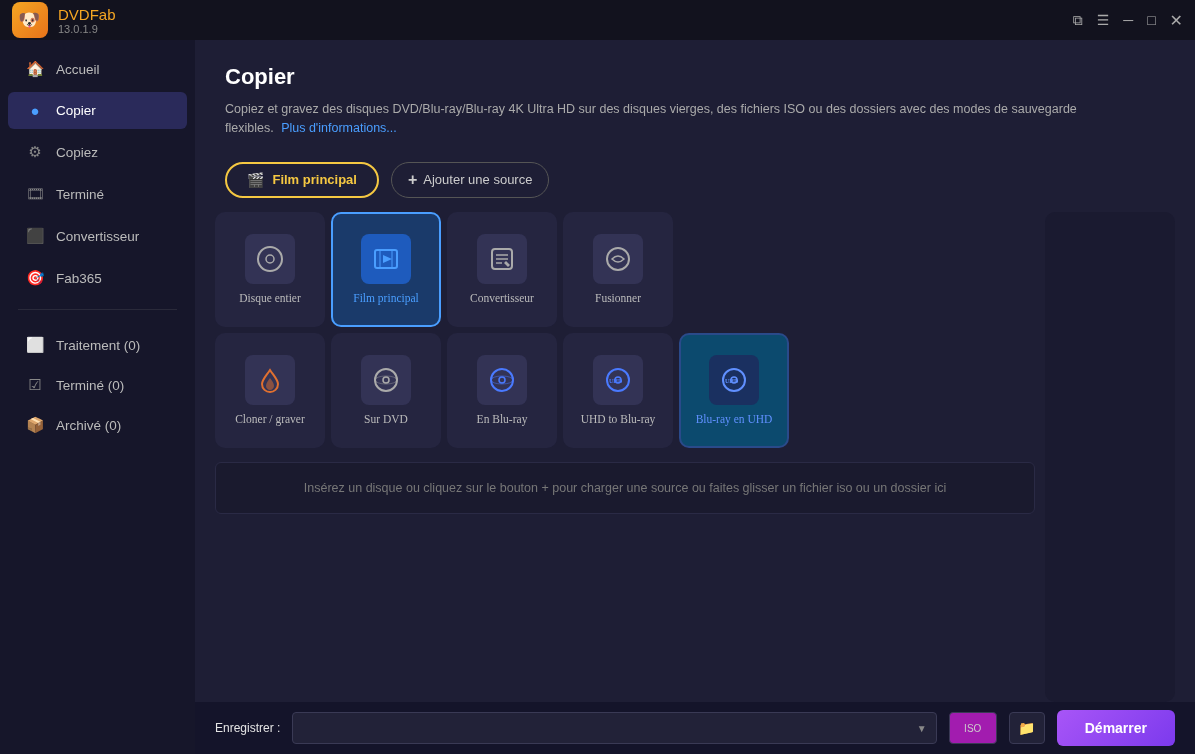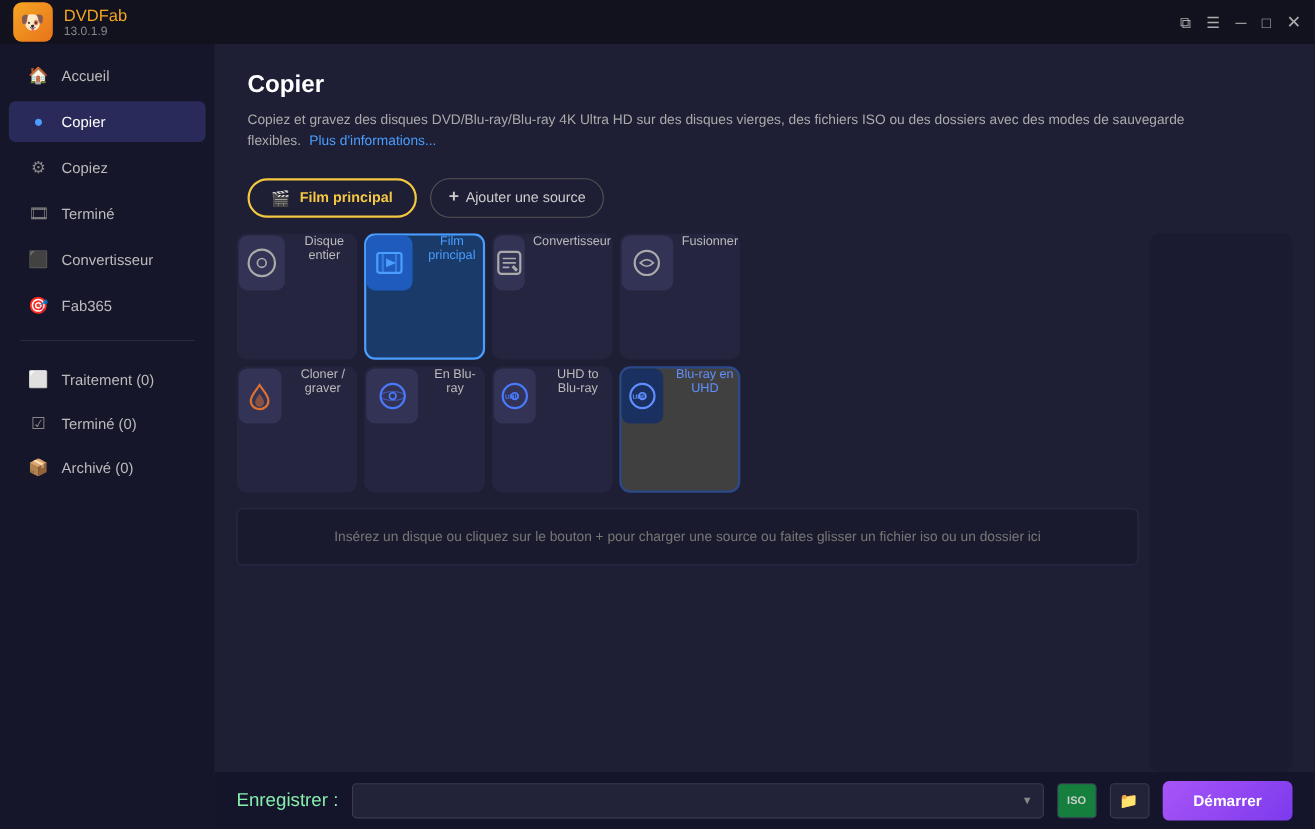--- a/index.html
+++ b/index.html
@@ -204,27 +204,28 @@
     .modes-row {
       display: flex;
       gap: 6px;
     }
     .mode-card {
       width: 110px;
       height: 115px;
       background: #252540;
       border-radius: 10px;
       display: flex;
-      flex-direction: row;
-      align-items: flex-start;
+      flex-direction: column;
+      align-items: center;
       justify-content: center;
       cursor: pointer;
       transition: background 0.15s;
       gap: 8px;
       border: 2px solid transparent;
+      font-family: Liberation Serif, serif;
     }
     .mode-card.selected {
       background: #1a3a6a;
       border-color: #4a9eff;
     }
     .mode-icon {
       width: 50px;
       height: 50px;
       border-radius: 8px;
       background: #333355;
@@ -270,22 +271,22 @@
     .bottom-bar {
       height: 52px;
       background: #14142a;
       display: flex;
       align-items: center;
       padding: 0 20px;
       gap: 12px;
       flex-shrink: 0;
     }
     .save-label {
-      font-size: 17px;
-      color: #86efac;
+      font-size: 12px;
+      color: #e5e5e5;
       white-space: nowrap;
     }
     .save-dropdown-wrap {
       flex: 1;
       position: relative;
     }
     .save-dropdown-wrap select {
       width: 100%;
       height: 32px;
       background: #222238;
@@ -301,31 +302,31 @@
     .save-dropdown-arrow {
       position: absolute;
       right: 10px;
       top: 50%;
       transform: translateY(-50%);
       color: #888;
       pointer-events: none;
       font-size: 10px;
     }
     .btn-iso {
-      width: 36px;
+      width: 48px;
       height: 32px;
-      background: #15803d;
+      background: #a21caf;
       border: 1px solid #3a3a55;
       border-radius: 4px;
       display: flex;
       align-items: center;
       justify-content: center;
       cursor: pointer;
       font-size: 10px;
-      font-weight: bold;
+      font-weight: normal;
       color: #ccc;
     }
     .btn-folder {
       width: 36px;
       height: 32px;
       background: #222238;
       border: 1px solid #3a3a55;
       border-radius: 4px;
       display: flex;
       align-items: center;
@@ -494,20 +495,30 @@
           <div class="mode-card">
             <div class="mode-icon">
               <svg width="28" height="28" viewBox="0 0 28 28" fill="none">
                 <path d="M14 4 C10 10 6 14 6 18 C6 23 10 26 14 26 C18 26 22 23 22 18 C22 14 18 10 14 4Z" stroke="#e07030" stroke-width="2" fill="none"></path>
                 <path d="M14 12 C12 15 10 17 10 20 C10 22 12 24 14 24 C16 24 18 22 18 20 C18 17 16 15 14 12Z" fill="#e07030" opacity="0.5"></path>
               </svg>
             </div>
             <span class="mode-label">Cloner / graver</span>
           </div>
 
+          <div class="mode-card">
+            <div class="mode-icon">
+              <svg width="28" height="28" viewBox="0 0 28 28" fill="none">
+                <circle cx="14" cy="14" r="11" stroke="#aaa" stroke-width="2" fill="none"></circle>
+                <circle cx="14" cy="14" r="3" stroke="#aaa" stroke-width="1.5" fill="none"></circle>
+                <ellipse cx="14" cy="14" rx="11" ry="4" stroke="#aaa" stroke-width="1" fill="none" opacity="0.4"></ellipse>
+              </svg>
+            </div>
+            <span class="mode-label">Sur DVD</span>
+          </div>
 
           <div class="mode-card">
             <div class="mode-icon">
               <svg width="28" height="28" viewBox="0 0 28 28" fill="none">
                 <circle cx="14" cy="14" r="11" stroke="#4a7aff" stroke-width="2" fill="none"></circle>
                 <circle cx="14" cy="14" r="3" stroke="#4a7aff" stroke-width="1.5" fill="none"></circle>
                 <ellipse cx="14" cy="14" rx="11" ry="4" stroke="#4a7aff" stroke-width="1" fill="none" opacity="0.5"></ellipse>
               </svg>
             </div>
             <span class="mode-label">En Blu-ray</span>
@@ -517,21 +528,21 @@
             <div class="mode-icon">
               <svg width="28" height="28" viewBox="0 0 28 28" fill="none">
                 <circle cx="14" cy="14" r="11" stroke="#4a7aff" stroke-width="2" fill="none"></circle>
                 <circle cx="14" cy="14" r="3" stroke="#4a7aff" stroke-width="1.5" fill="none"></circle>
                 <text x="5" y="17" font-size="6" fill="#4a7aff" font-weight="bold">UHD</text>
               </svg>
             </div>
             <span class="mode-label">UHD to Blu-ray</span>
           </div>
 
-          <div class="mode-card" style="background:#404040;border:2px solid #2a4a8a">
+          <div class="mode-card" style="background:#0c4a6e;border:2px solid #2a4a8a">
             <div class="mode-icon" style="background:#1a3060">
               <svg width="28" height="28" viewBox="0 0 28 28" fill="none">
                 <circle cx="14" cy="14" r="11" stroke="#6090ff" stroke-width="2" fill="none"></circle>
                 <circle cx="14" cy="14" r="3" stroke="#6090ff" stroke-width="1.5" fill="none"></circle>
                 <text x="5" y="17" font-size="6" fill="#6090ff" font-weight="bold">UHD</text>
               </svg>
             </div>
             <span class="mode-label" style="color:#6090ff">Blu-ray en UHD</span>
           </div>
         </div>

